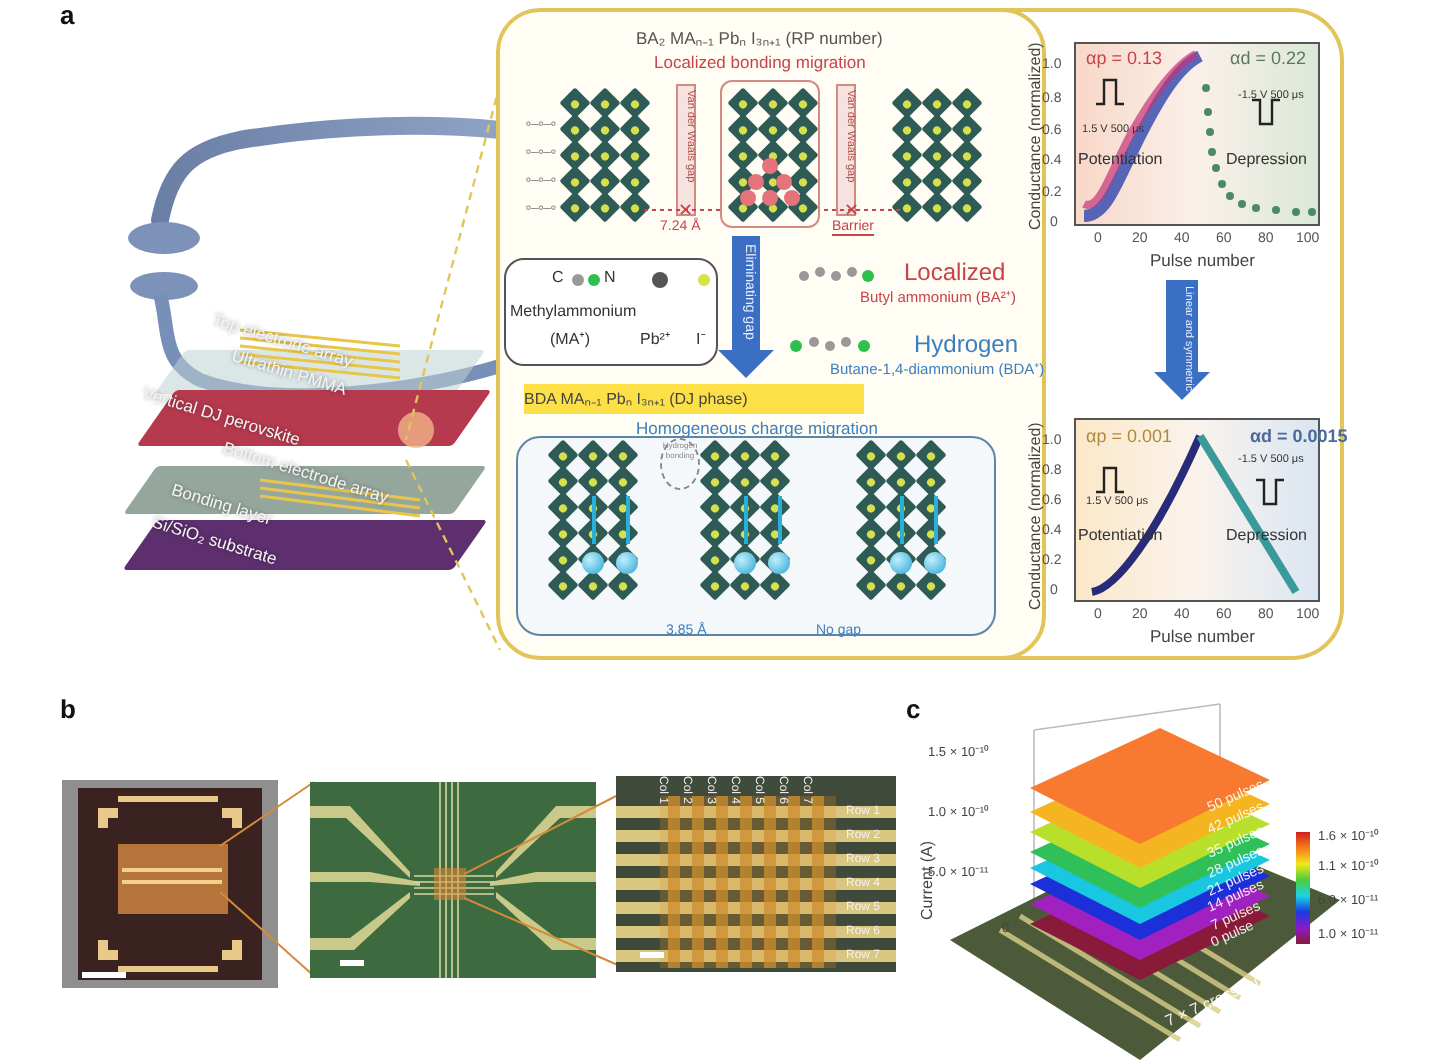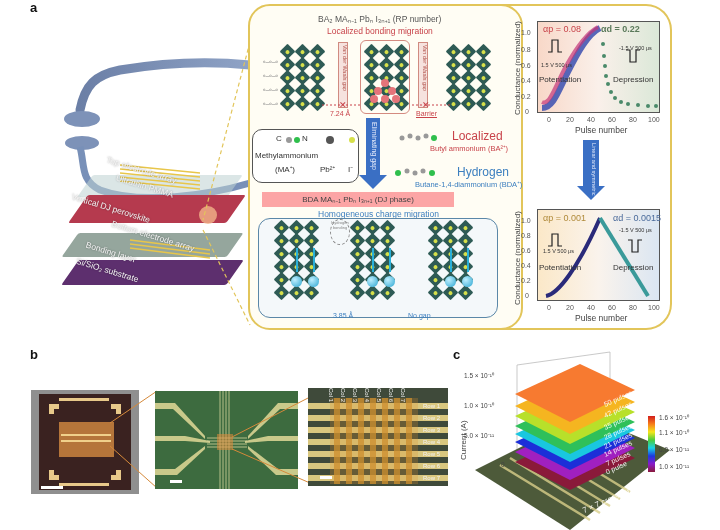--- a/index.html
+++ b/index.html
@@ -22,21 +22,21 @@
   .crystal { position: absolute; display: grid; gap: 2px; }
   .oct { width: 11px; height: 11px; background: #2e5b55; transform: rotate(45deg); border-radius: 1px; position: relative; }
   .oct::after { content: ""; position: absolute; left: 3.5px; top: 3.5px; width: 4px; height: 4px; border-radius: 50%; background: #d6e04a; }
   .chain { position: absolute; font-size: 7px; color: #888; letter-spacing: -1px; }
   .vdw { position: absolute; width: 10px; background: #f6e2de; border: 1px solid #d08a80; }
   .vdw-text { position: absolute; font-size: 5.5px; color: #b0524a; transform: rotate(90deg); white-space: nowrap; transform-origin: left top; }
   .legend-box { position: absolute; left: 252px; top: 129px; width: 107px; height: 54px; border: 1.5px solid #555; border-radius: 10px; background: #fff; }
   .arrow-v { position: absolute; background: #3a6fc4; }
   .arrow-v-head { position: absolute; width: 0; height: 0; border-left: 14px solid transparent; border-right: 14px solid transparent; border-top: 14px solid #3a6fc4; }
   .arrow-text { position: absolute; font-size: 7px; color: #e8eefc; white-space: nowrap; transform: rotate(90deg); transform-origin: left top; }
-  .dj-banner { position: absolute; left: 262px; top: 192px; width: 192px; height: 15px; background: #fca5a5; font-size: 8px; color: #444; text-align: center; line-height: 15px; }
+  .dj-banner { position: absolute; left: 262px; top: 192px; width: 170px; height: 15px; background: #fde047; font-size: 8px; color: #444; text-align: left; line-height: 15px; }
   .dj-box { position: absolute; left: 258px; top: 218px; width: 240px; height: 100px; border: 1.5px solid #5a87a8; border-radius: 12px; background: #f4f8fa; }
   .blue-ball { position: absolute; width: 11px; height: 11px; border-radius: 50%; background: radial-gradient(circle at 35% 35%, #bfefff, #2aa5d0); }
   .blue-arrow { position: absolute; width: 2px; height: 24px; background: #2ab0d8; }
 
   
   .chart { position: absolute; }
   .chart .plot { position: absolute; border: 1px solid #555; overflow: hidden; }
   .chart .ylabel { position: absolute; font-size: 8px; color: #444; transform: rotate(-90deg); transform-origin: left top; white-space: nowrap; }
   .chart .xlabel { position: absolute; font-size: 8.5px; color: #444; white-space: nowrap; }
   .chart .tick { position: absolute; font-size: 7px; color: #555; white-space: nowrap; }
@@ -325,22 +325,22 @@
           <circle cx="83" cy="80" r="2"></circle>
         <circle cx="90" cy="82" r="2"></circle>
           <circle cx="100" cy="83" r="2"></circle>
           <circle cx="110" cy="84" r="2"></circle>
           <circle cx="118" cy="84" r="2"></circle>
       </g>
       <path d="M10,30 L14,30 L14,18 L20,18 L20,30 L24,30" stroke="#222" stroke-width="1.2" fill="none"></path>
       <path d="M88,28 L92,28 L92,40 L98,40 L98,28 L102,28" stroke="#222" stroke-width="1.2" fill="none"></path>
     </svg>
   </div>
-  <div class="alpha red-text" style="left:38px; top:9px;">αp = 0.08</div>
-  <div class="alpha" style="left:96px; top:9px; color:#5b7a5b;font-weight:bold;">αd = 0.22</div>
+  <div class="alpha red-text" style="left:38px; top:9px;">αp = 0.13</div>
+  <div class="alpha" style="left:110px; top:9px; color:#5b7a5b;">αd = 0.22</div>
   <div class="pulse-note" style="left:36px; top:47px;">1.5 V 500 μs</div>
   <div class="pulse-note" style="left:114px; top:30px;">-1.5 V 500 μs</div>
   <div class="phase" style="left:34px; top:60px;">Potentiation</div>
   <div class="phase" style="left:108px; top:60px;">Depression</div>
   <div class="ylabel" style="left:8px; top:100px;">Conductance (normalized)</div>
   <div class="tick" style="left:20px; top:93px;">0</div>
   <div class="tick" style="left:16px; top:78px;">0.2</div>
   <div class="tick" style="left:16px; top:62px;">0.4</div>
   <div class="tick" style="left:16px; top:47px;">0.6</div>
   <div class="tick" style="left:16px; top:31px;">0.8</div>
@@ -357,21 +357,21 @@
 <div class="chart" style="left:505px; top:205px; width:165px; height:120px;">
   <div class="plot" style="left:32px; top:4px; width:123px; height:92px; background:linear-gradient(to right, #fbe8c8, #faf3ec 50%, #dbe6f2);">
     <svg width="123" height="92">
       <path d="M8,86 C20,84 40,58 62,8" stroke="#2a2a7a" stroke-width="4" fill="none"></path>
       <path d="M62,8 L110,86" stroke="#3a9a9a" stroke-width="4" fill="none"></path>
       <path d="M10,36 L14,36 L14,24 L20,24 L20,36 L24,36" stroke="#222" stroke-width="1.2" fill="none"></path>
       <path d="M90,30 L94,30 L94,42 L100,42 L100,30 L104,30" stroke="#222" stroke-width="1.2" fill="none"></path>
     </svg>
   </div>
   <div class="alpha" style="left:38px; top:8px; color:#b08a3a;">αp = 0.001</div>
-  <div class="alpha" style="left:108px; top:8px; color:#4a6a9a;">αd = 0.0015</div>
+  <div class="alpha" style="left:120px; top:8px; color:#4a6a9a;font-weight:bold;">αd = 0.0015</div>
   <div class="pulse-note" style="left:38px; top:43px;">1.5 V 500 μs</div>
   <div class="pulse-note" style="left:114px; top:22px;">-1.5 V 500 μs</div>
   <div class="phase" style="left:34px; top:58px;">Potentiation</div>
   <div class="phase" style="left:108px; top:58px;">Depression</div>
   <div class="ylabel" style="left:8px; top:100px;">Conductance (normalized)</div>
   <div class="tick" style="left:20px; top:87px;">0</div>
   <div class="tick" style="left:16px; top:72px;">0.2</div>
   <div class="tick" style="left:16px; top:57px;">0.4</div>
   <div class="tick" style="left:16px; top:42px;">0.6</div>
   <div class="tick" style="left:16px; top:27px;">0.8</div>

